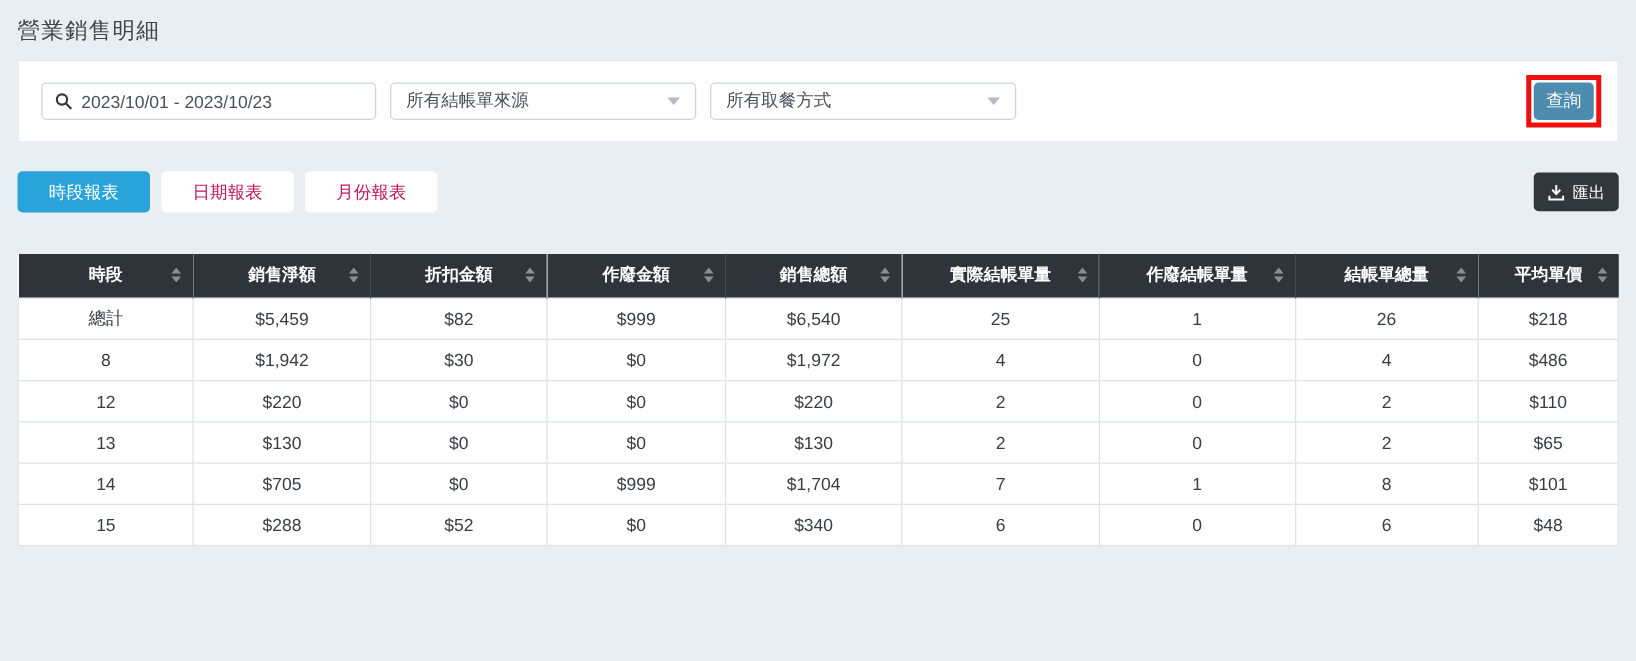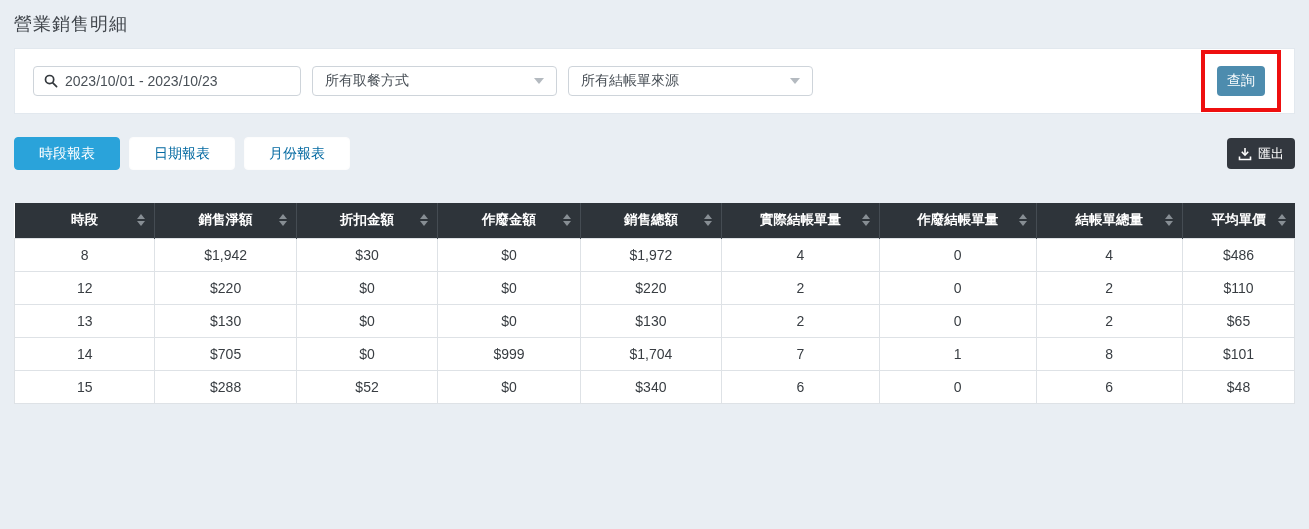--- a/index.html
+++ b/index.html
@@ -62,21 +62,21 @@
     border-left: 5px solid transparent;
     border-right: 5px solid transparent;
     border-top: 6px solid #b4bac0;
   }
   .query-wrap {
     position: absolute;
     right: 13px;
     top: 50%;
     transform: translateY(-50%);
     border: 4px solid #ee0f0f;
-    padding: 12px;
+    padding: 2px;
     background: #fff;
   }
   .query-btn {
     display: block;
     border: none;
     background: #4d8cae;
     color: #ffffff;
     font-size: 14px;
     padding: 6px 10px;
     border-radius: 4px;
@@ -92,21 +92,21 @@
     gap: 9px;
   }
   .tab {
     height: 33px;
     padding: 0 24px;
     display: flex;
     align-items: center;
     font-size: 14px;
     border-radius: 4px;
     background: #ffffff;
-    color: #0369a1;
+    color: #be185d;
     cursor: pointer;
     border: 1px solid #fdfdfd;
   }
   .tab.active {
     background: #2aa3da;
     color: #ffffff;
     border-color: #2aa3da;
   }
   .export-btn {
     margin-left: auto;
@@ -184,26 +184,26 @@
       <span style="display:flex;">
         <svg width="14" height="14" viewBox="0 0 14 14">
           <circle cx="5.6" cy="5.6" r="4.1" fill="none" stroke="#33383d" stroke-width="1.7"></circle>
           <line x1="8.8" y1="8.8" x2="12.6" y2="12.6" stroke="#33383d" stroke-width="1.7" stroke-linecap="round"></line>
         </svg>
       </span>
       <span>2023/10/01 - 2023/10/23</span>
     </div>
 
     <div class="select-box">
-      <span>所有取餐方式</span>
+      <span>所有結帳單來源</span>
       <span class="caret-down"></span>
     </div>
 
     <div class="select-box">
-      <span>所有結帳單來源</span>
+      <span>所有取餐方式</span>
       <span class="caret-down"></span>
     </div>
 
     <div class="query-wrap">
       <button class="query-btn">查詢</button>
     </div>
   </div>
 
   <div class="tabs-row">
     <div class="tab active">時段報表</div>
@@ -294,20 +294,31 @@
                 <path d="M4 0 L8 5 H0 Z" fill="#878e94"></path>
               </svg>
               <svg width="8" height="5" viewBox="0 0 8 5">
                 <path d="M4 5 L0 0 H8 Z" fill="#878e94"></path>
               </svg>
             </span></th>
         </tr>
     </thead>
     <tbody id="tbody">
         <tr>
+          <td>總計</td>
+          <td>$5,459</td>
+          <td>$82</td>
+          <td>$999</td>
+          <td>$6,540</td>
+          <td>25</td>
+          <td>1</td>
+          <td>26</td>
+          <td>$218</td>
+        </tr>
+        <tr>
           <td>8</td>
           <td>$1,942</td>
           <td>$30</td>
           <td>$0</td>
           <td>$1,972</td>
           <td>4</td>
           <td>0</td>
           <td>4</td>
           <td>$486</td>
         </tr>

